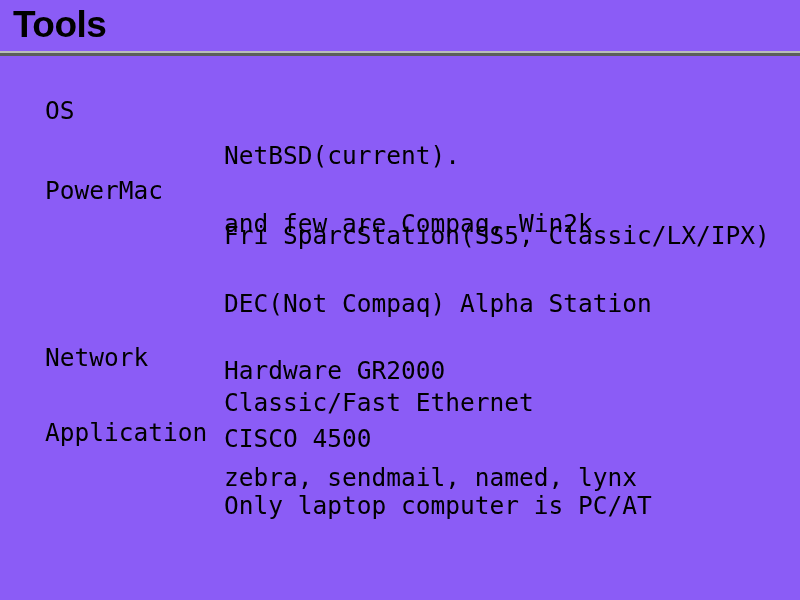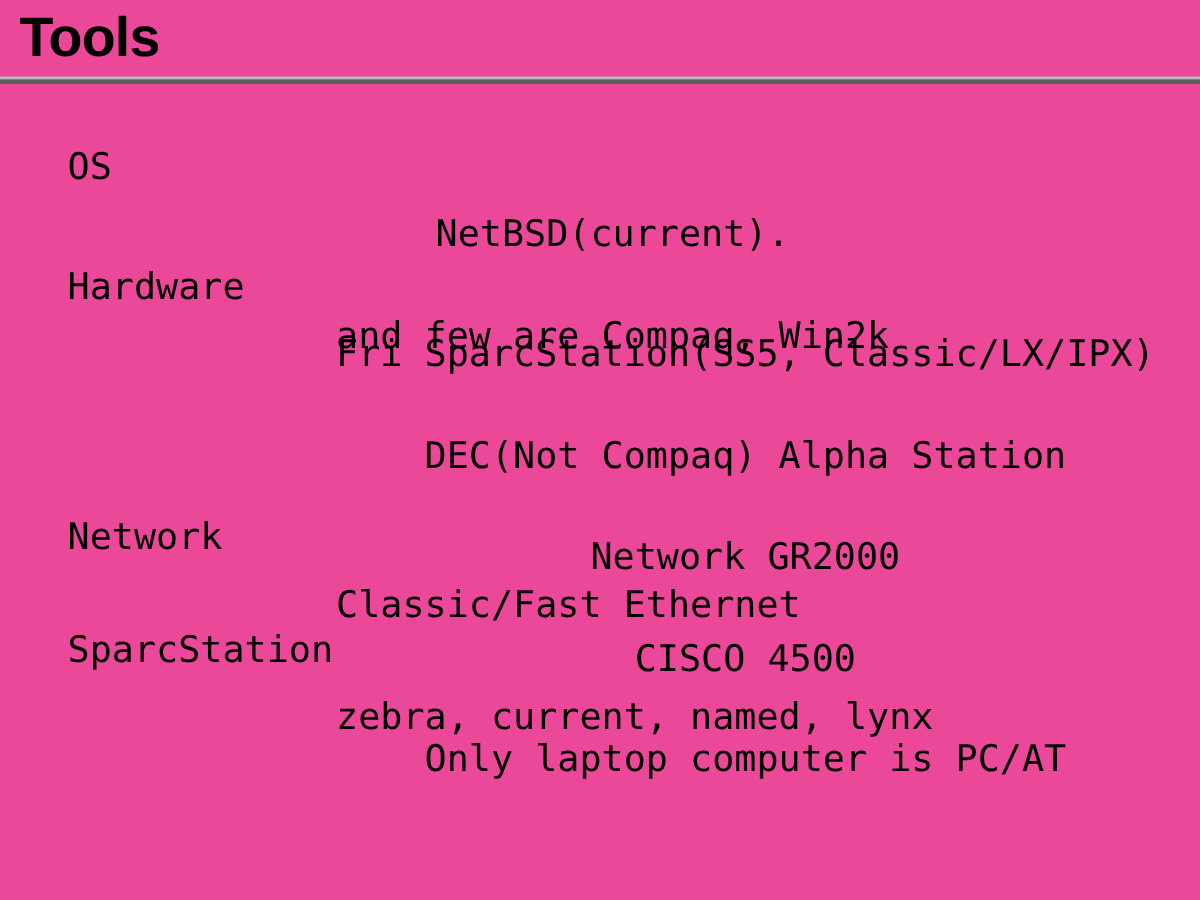--- a/index.html
+++ b/index.html
@@ -14,21 +14,21 @@
     font-family: "DejaVu Sans Mono", monospace;
     overflow: hidden;
     position: relative;
   }
   #slide {
     position: absolute;
     left: 0;
     top: 0;
     width: 800px;
     height: 600px;
-    background: #ec4899;
+    background: #8b5cf6;
   }
   
   #slide-title {
     position: absolute;
     left: 13px;
     top: 2px;
     font-family: "Liberation Sans", sans-serif;
     font-weight: bold;
     font-size: 37px;
     line-height: 46px;
@@ -83,21 +83,20 @@
     top: 0;
     font-family: "DejaVu Sans Mono", monospace;
     font-size: 24.5px;
     line-height: 22.5px;
     color: #000000;
     white-space: pre;
   }
   .row-line {
     white-space: pre;
     height: 22.5px;
-    text-align: center;
   }
   
   #row-os       { top: 100px; }
   #row-hardware { top: 180px; }
   #row-network  { top: 347px; }
   #row-application { top: 422px; }
 </style>
 </head>
 <body>
 
@@ -114,38 +113,38 @@
 
     <div class="row" id="row-os">
       <div class="row-label">OS</div>
       <div class="row-lines">
         <div class="row-line">NetBSD(current).</div>
         <div class="row-line">and few are Compaq, Win2k</div>
       </div>
     </div>
 
     <div class="row" id="row-hardware">
-      <div class="row-label">Hardware</div>
+      <div class="row-label">PowerMac</div>
       <div class="row-lines">
         <div class="row-line">Fri SparcStation(SS5, Classic/LX/IPX)</div>
         <div class="row-line">DEC(Not Compaq) Alpha Station</div>
-        <div class="row-line">Network GR2000</div>
+        <div class="row-line">Hardware GR2000</div>
         <div class="row-line">CISCO 4500</div>
         <div class="row-line">Only laptop computer is PC/AT</div>
       </div>
     </div>
 
     <div class="row" id="row-network">
       <div class="row-label">Network</div>
       <div class="row-lines">
         <div class="row-line">Classic/Fast Ethernet</div>
       </div>
     </div>
 
     <div class="row" id="row-application">
-      <div class="row-label">SparcStation</div>
+      <div class="row-label">Application</div>
       <div class="row-lines">
-        <div class="row-line">zebra, current, named, lynx</div>
+        <div class="row-line">zebra, sendmail, named, lynx</div>
       </div>
     </div>
 
   </div>
 </div>
 
 </body></html>

